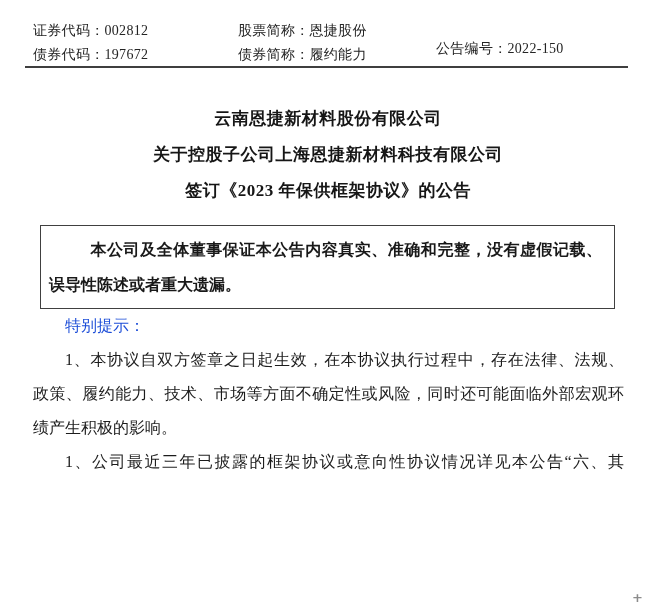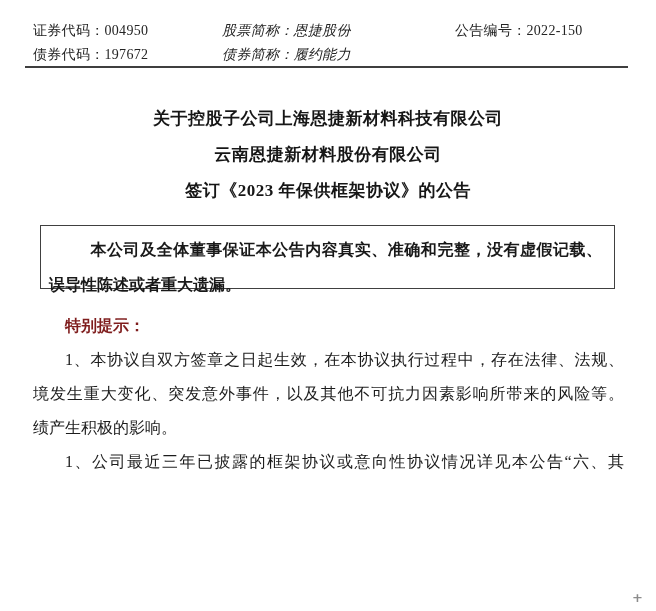--- a/index.html
+++ b/index.html
@@ -8,75 +8,75 @@
     font-family:"Liberation Serif","DejaVu Serif",serif;
     color:#1f1f1f;
   }
   .page{position:relative;width:656px;height:611px;background:#ffffff;}
 
   
   .hdr-cell{position:absolute;font-size:14px;letter-spacing:0.3px;white-space:nowrap;color:#242424;}
   .r1{top:22px;}
   .r2{top:46px;}
   .c1{left:33px;}
-  .c2{left:222px;font-style:italic;}
-  .c3{left:455px;}
+  .c2{left:238px;}
+  .c3{left:436px;margin-top:18px;}
 
   .rule{position:absolute;top:66px;left:25px;width:603px;height:2px;background:#3f3f3f;}
 
   
   .title{position:absolute;top:101px;left:0;width:656px;text-align:center;}
   .tline{font-weight:bold;font-size:17px;line-height:36px;height:36px;letter-spacing:0.5px;color:#161616;}
 
   
-  .box{position:absolute;top:225px;left:40px;width:575px;height:64px;
+  .box{position:absolute;top:225px;left:40px;width:575px;height:84px;
        border:1.5px solid #404040;box-sizing:border-box;padding:6px 12px 0 8px;}
   .dline{font-weight:bold;font-size:16px;line-height:35px;height:35px;color:#191919;white-space:nowrap;}
   .dline.first{text-indent:2.6em;text-align:justify;text-align-last:justify;white-space:normal;}
 
   
   .bodytext{position:absolute;top:309px;left:33px;width:591px;}
   .bline{font-size:16px;line-height:34px;height:34px;color:#1c1c1c;}
   .ind{text-indent:2em;}
-  .bold{font-weight:bold;color:#7f1d1d;}
+  .bold{font-weight:normal;color:#1d4ed8;}
   .just{text-align:justify;text-align-last:justify;font-family:Liberation Serif, serif;}
 
   
   .cursor{position:absolute;top:590px;left:632px;font-size:13px;color:#8c8c8c;
           font-family:"DejaVu Sans",sans-serif;font-weight:bold;}
 </style>
 </head>
 <body>
 
 <div class="page">
 
   <div>
-    <span class="hdr-cell r1 c1">证券代码：004950</span>
+    <span class="hdr-cell r1 c1">证券代码：002812</span>
     <span class="hdr-cell r1 c2">股票简称：恩捷股份</span>
     <span class="hdr-cell r1 c3">公告编号：2022-150</span>
     <span class="hdr-cell r2 c1">债券代码：197672</span>
     <span class="hdr-cell r2 c2">债券简称：履约能力</span>
   </div>
 
   <div class="rule"></div>
 
   <div class="title">
+    <div class="tline">云南恩捷新材料股份有限公司</div>
     <div class="tline">关于控股子公司上海恩捷新材料科技有限公司</div>
-    <div class="tline">云南恩捷新材料股份有限公司</div>
     <div class="tline">签订《2023 年保供框架协议》的公告</div>
   </div>
 
   <div class="box">
     <div class="dline first">本公司及全体董事保证本公告内容真实、准确和完整，没有虚假记载、</div>
     <div class="dline">误导性陈述或者重大遗漏。</div>
   </div>
 
   <div class="bodytext">
     <div class="bline ind bold">特别提示：</div>
     <div class="bline ind just">1、本协议自双方签章之日起生效，在本协议执行过程中，存在法律、法规、</div>
-    <div class="bline just">境发生重大变化、突发意外事件，以及其他不可抗力因素影响所带来的风险等。</div>
+    <div class="bline just">政策、履约能力、技术、市场等方面不确定性或风险，同时还可能面临外部宏观环</div>
     <div class="bline">绩产生积极的影响。</div>
     <div class="bline ind just">1、公司最近三年已披露的框架协议或意向性协议情况详见本公告“六、其</div>
   </div>
 
   <div class="cursor">+</div>
 
 </div>
 
 </body></html>

